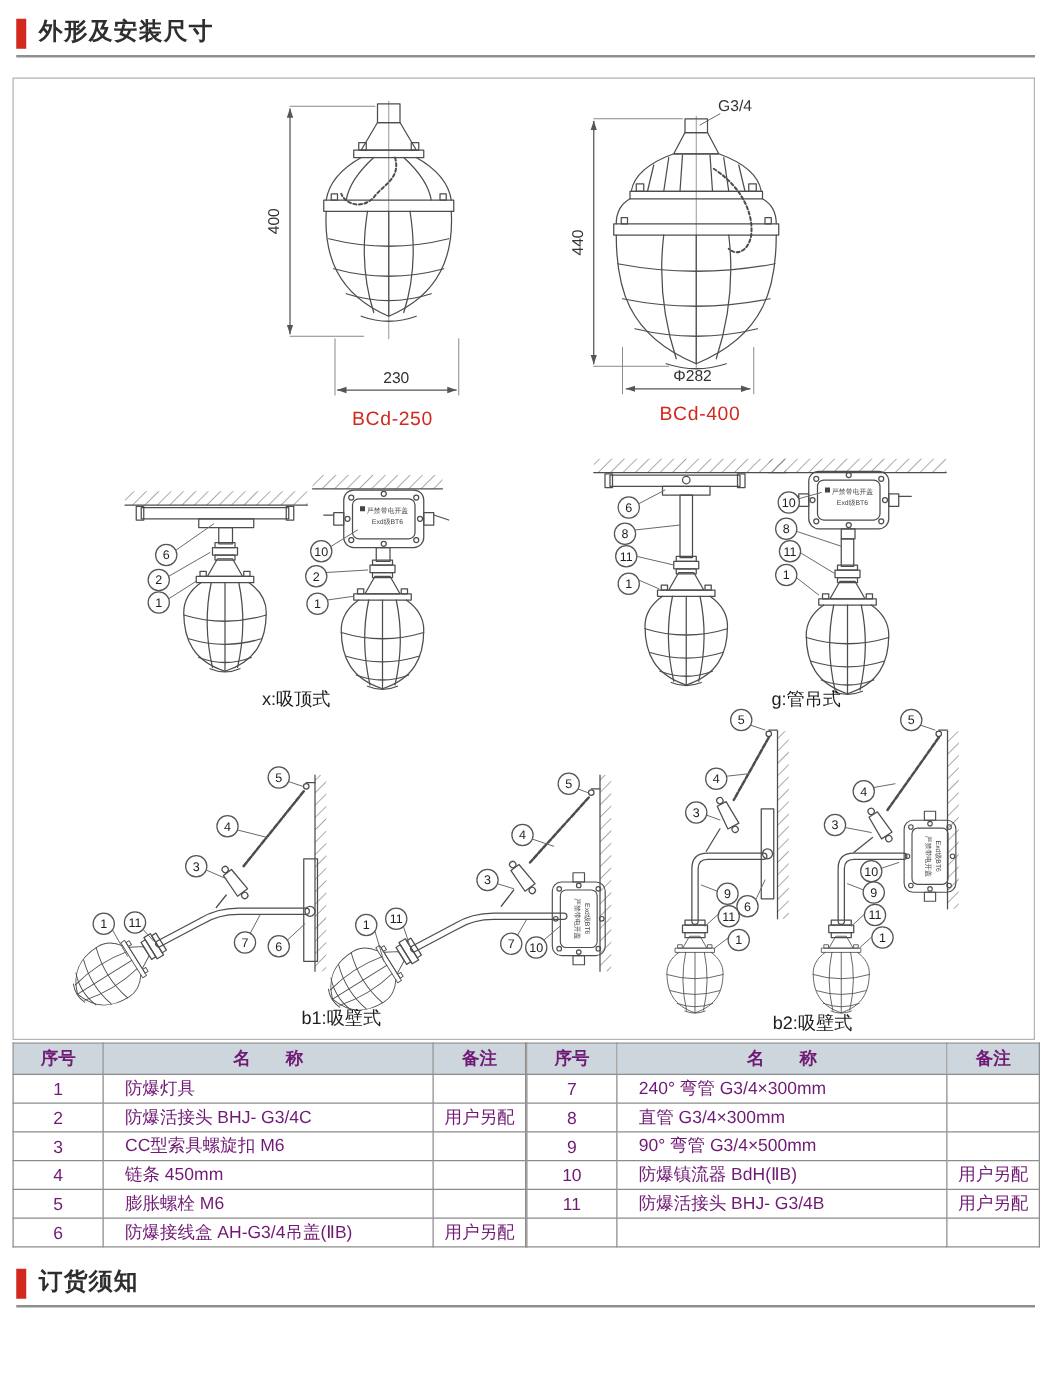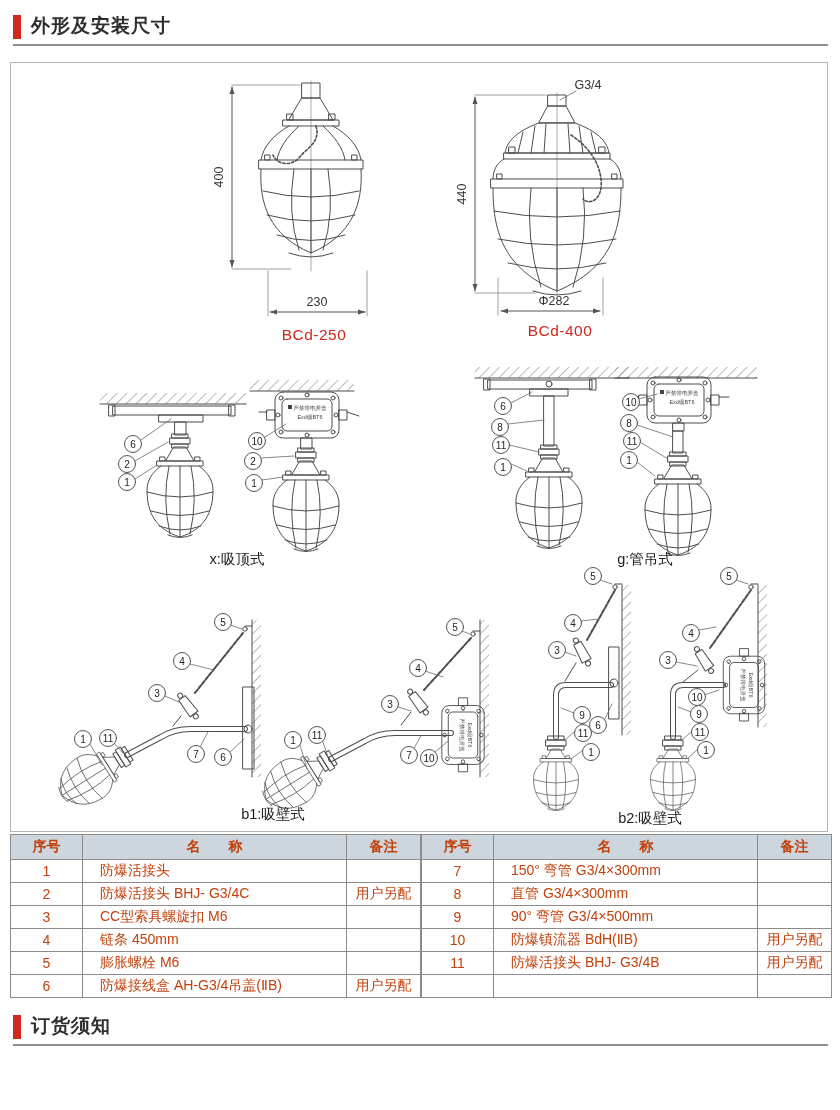--- a/index.html
+++ b/index.html
@@ -26,21 +26,21 @@
   svg text{stroke:none;fill:#333;}
   .dim{font-size:12.5px;text-anchor:middle;}
   .model{font-size:15.5px;text-anchor:middle;fill:var(--accent_red,#d2281e);letter-spacing:.5px;}
   .cap{font-size:14.5px;text-anchor:middle;fill:#1d1d1d;}
   .jtxt{font-size:5.5px;text-anchor:middle;fill:#444;}
   .jlogo{fill:#444;stroke:none;}
   .callout circle{fill:#fff;stroke:#555;stroke-width:1;}
   .callout text{font-size:10px;text-anchor:middle;fill:#222;}
   
   .tables{position:absolute;left:10px;top:834px;width:820px;display:flex;}
-  table.ptable{border-collapse:collapse;table-layout:fixed;width:410px;font-size:14px;color:#c2410c;}
+  table.ptable{border-collapse:collapse;table-layout:fixed;width:410px;font-size:14px;color:#701a75;}
   .ptable th,.ptable td{border:1px solid #8c8c8c;padding:0;overflow:hidden;white-space:nowrap;}
   .ptable th{background:#cdd6dd;height:24px;font-weight:700;text-align:center;}
   .ptable td{height:22px;}
   .c-no{width:72px;} .c-name{width:264px;} .c-note{width:74px;}
   td.no,td.note{text-align:center;}
   td.name{text-align:left;padding-left:17px;}
   
   .notes{position:absolute;left:14px;top:1056px;width:812px;}
   .notes p{margin:0 0 11px 0;font-size:14.5px;color:#1c1c1c;}
   .notes .dia{margin-right:8px;}
@@ -525,21 +525,21 @@
       <thead>
         <tr>
           <th>序号</th>
           <th>名　　称</th>
           <th>备注</th>
         </tr>
       </thead>
       <tbody>
         <tr>
             <td class="no">1</td>
-            <td class="name">防爆活接头</td>
+            <td class="name">防爆灯具</td>
             <td class="note"></td>
           </tr>
         <tr>
             <td class="no">2</td>
             <td class="name">防爆活接头 BHJ- G3/4C</td>
             <td class="note">用户另配</td>
           </tr>
         <tr>
             <td class="no">3</td>
             <td class="name">CC型索具螺旋扣 M6</td>
@@ -571,21 +571,21 @@
       <thead>
         <tr>
           <th>序号</th>
           <th>名　　称</th>
           <th>备注</th>
         </tr>
       </thead>
       <tbody>
         <tr>
             <td class="no">7</td>
-            <td class="name">150° 弯管 G3/4×300mm</td>
+            <td class="name">240° 弯管 G3/4×300mm</td>
             <td class="note"></td>
           </tr>
         <tr>
             <td class="no">8</td>
             <td class="name">直管 G3/4×300mm</td>
             <td class="note"></td>
           </tr>
         <tr>
             <td class="no">9</td>
             <td class="name">90° 弯管 G3/4×500mm</td>

